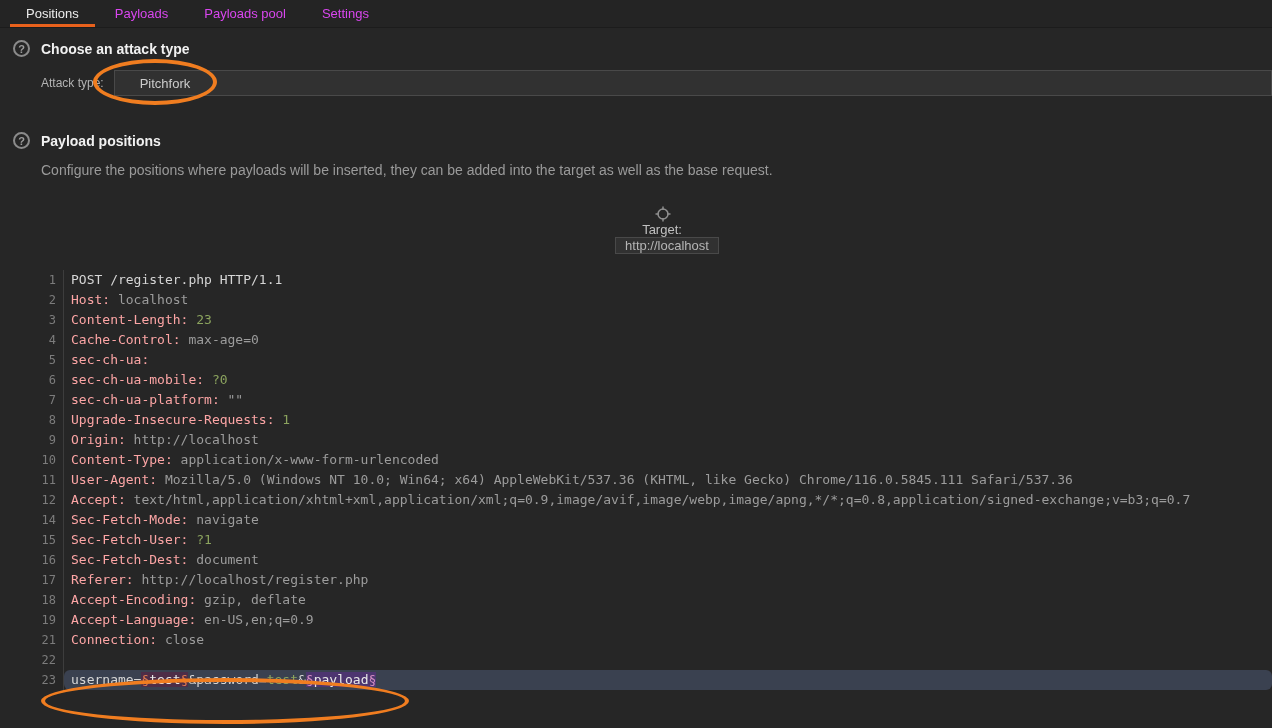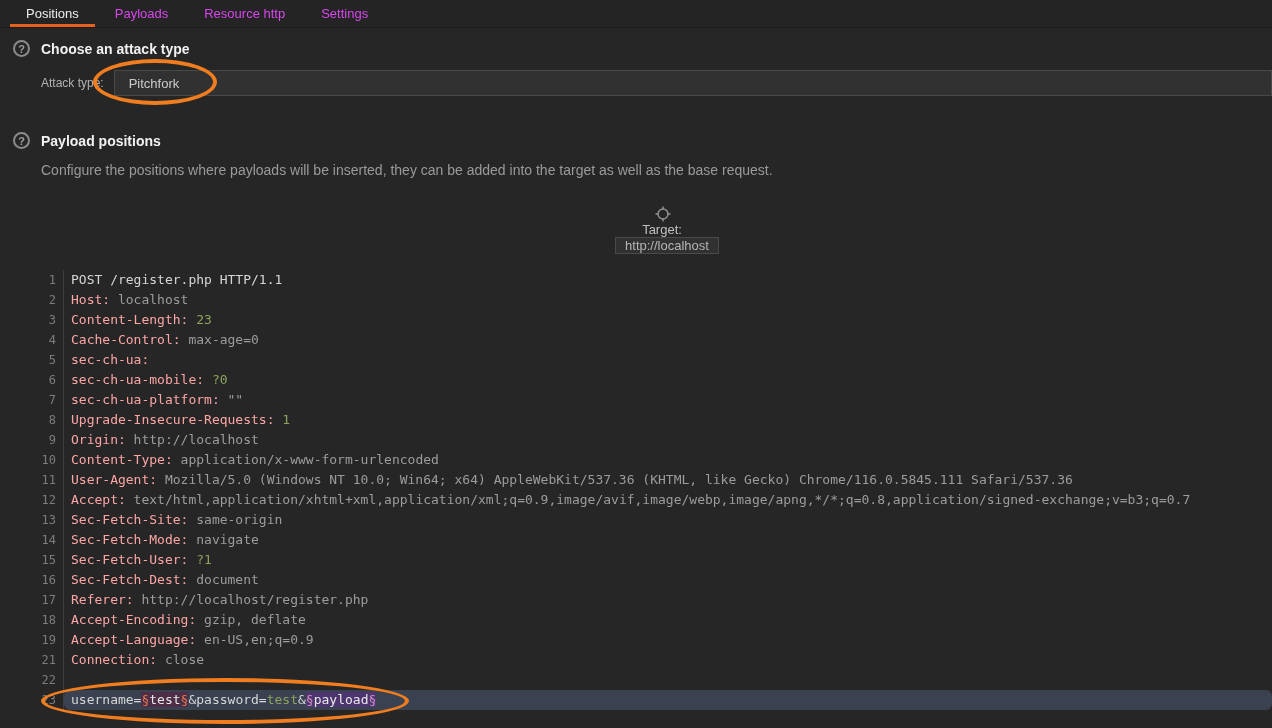--- a/index.html
+++ b/index.html
@@ -41,21 +41,21 @@
     display:flex; align-items:center; justify-content:center;
     flex:0 0 17px;
   }
   .section-title { font-size:14px; font-weight:bold; color:#f1f1f1; }
 
   
   .attack-row { display:flex; align-items:center; margin:13px 0 0 41px; }
   .attack-label { font-size:12px; color:#b3b3b3; margin-right:10px; white-space:nowrap; }
   .select-box {
     flex:1; height:26px; background:#313131; border:1px solid #494949;
-    display:flex; align-items:center; padding:0 14px;
+    display:flex; align-items:center; padding:0 25px;
     font-size:13px; color:#cccccc;
   }
 
   .description { margin:13px 0 0 41px; font-size:14px; color:#9a9a9a; }
 
   
   .target-row { display:flex; align-items:center; margin:28px 0 0 62px;flex-direction:column; }
   .target-icon { margin-right:9px; display:flex; align-items:center; }
   .target-label { font-size:13px; color:#c0c0c0; margin-right:10px; white-space:nowrap; }
   .field {
@@ -99,21 +99,21 @@
 <body>
 
 <div class="tabbar">
   <div class="tab selected">
       <span>Positions</span>
     </div>
   <div class="tab">
       <span>Payloads</span>
     </div>
   <div class="tab">
-      <span>Resource http</span>
+      <span>Payloads pool</span>
     </div>
   <div class="tab">
       <span>Settings</span>
     </div>
 </div>
 
 <div class="section-header" id="section1-header">
   <div class="help-icon">?</div>
   <div class="section-title">Choose an attack type</div>
 </div>
@@ -155,21 +155,20 @@
       <div class="req-row"><span class="gutter">3</span><span class="code"><span class="seg-n">Content-Length:</span><span class="seg-g"> 23</span></span></div>
       <div class="req-row"><span class="gutter">4</span><span class="code"><span class="seg-n">Cache-Control:</span><span class="seg-v"> max-age=0</span></span></div>
       <div class="req-row"><span class="gutter">5</span><span class="code"><span class="seg-n">sec-ch-ua:</span></span></div>
       <div class="req-row"><span class="gutter">6</span><span class="code"><span class="seg-n">sec-ch-ua-mobile:</span><span class="seg-g"> ?0</span></span></div>
       <div class="req-row"><span class="gutter">7</span><span class="code"><span class="seg-n">sec-ch-ua-platform:</span><span class="seg-v"> ""</span></span></div>
       <div class="req-row"><span class="gutter">8</span><span class="code"><span class="seg-n">Upgrade-Insecure-Requests:</span><span class="seg-g"> 1</span></span></div>
       <div class="req-row"><span class="gutter">9</span><span class="code"><span class="seg-n">Origin:</span><span class="seg-v"> http://localhost</span></span></div>
       <div class="req-row"><span class="gutter">10</span><span class="code"><span class="seg-n">Content-Type:</span><span class="seg-v"> application/x-www-form-urlencoded</span></span></div>
       <div class="req-row"><span class="gutter">11</span><span class="code"><span class="seg-n">User-Agent:</span><span class="seg-v"> Mozilla/5.0 (Windows NT 10.0; Win64; x64) AppleWebKit/537.36 (KHTML, like Gecko) Chrome/116.0.5845.111 Safari/537.36</span></span></div>
       <div class="req-row"><span class="gutter">12</span><span class="code"><span class="seg-n">Accept:</span><span class="seg-v"> text/html,application/xhtml+xml,application/xml;q=0.9,image/avif,image/webp,image/apng,*/*;q=0.8,application/signed-exchange;v=b3;q=0.7</span></span></div>
-      <div class="req-row"><span class="gutter">13</span><span class="code"><span class="seg-n">Sec-Fetch-Site:</span><span class="seg-v"> same-origin</span></span></div>
       <div class="req-row"><span class="gutter">14</span><span class="code"><span class="seg-n">Sec-Fetch-Mode:</span><span class="seg-v"> navigate</span></span></div>
       <div class="req-row"><span class="gutter">15</span><span class="code"><span class="seg-n">Sec-Fetch-User:</span><span class="seg-g"> ?1</span></span></div>
       <div class="req-row"><span class="gutter">16</span><span class="code"><span class="seg-n">Sec-Fetch-Dest:</span><span class="seg-v"> document</span></span></div>
       <div class="req-row"><span class="gutter">17</span><span class="code"><span class="seg-n">Referer:</span><span class="seg-v"> http://localhost/register.php</span></span></div>
       <div class="req-row"><span class="gutter">18</span><span class="code"><span class="seg-n">Accept-Encoding:</span><span class="seg-v"> gzip, deflate</span></span></div>
       <div class="req-row"><span class="gutter">19</span><span class="code"><span class="seg-n">Accept-Language:</span><span class="seg-v"> en-US,en;q=0.9</span></span></div>
       <div class="req-row"><span class="gutter">21</span><span class="code"><span class="seg-n">Connection:</span><span class="seg-v"> close</span></span></div>
       <div class="req-row"><span class="gutter">22</span><span class="code"></span></div>
       <div class="req-row sel"><span class="gutter">23</span><span class="code"><span class="seg-p">username=</span><span class="seg-mk1">§</span><span class="seg-in1">test</span><span class="seg-mk1">§</span><span class="seg-p">&amp;password=</span><span class="seg-g">test</span><span class="seg-p">&amp;</span><span class="seg-mk2">§</span><span class="seg-in2">payload</span><span class="seg-mk2">§</span></span></div>
     </div>

